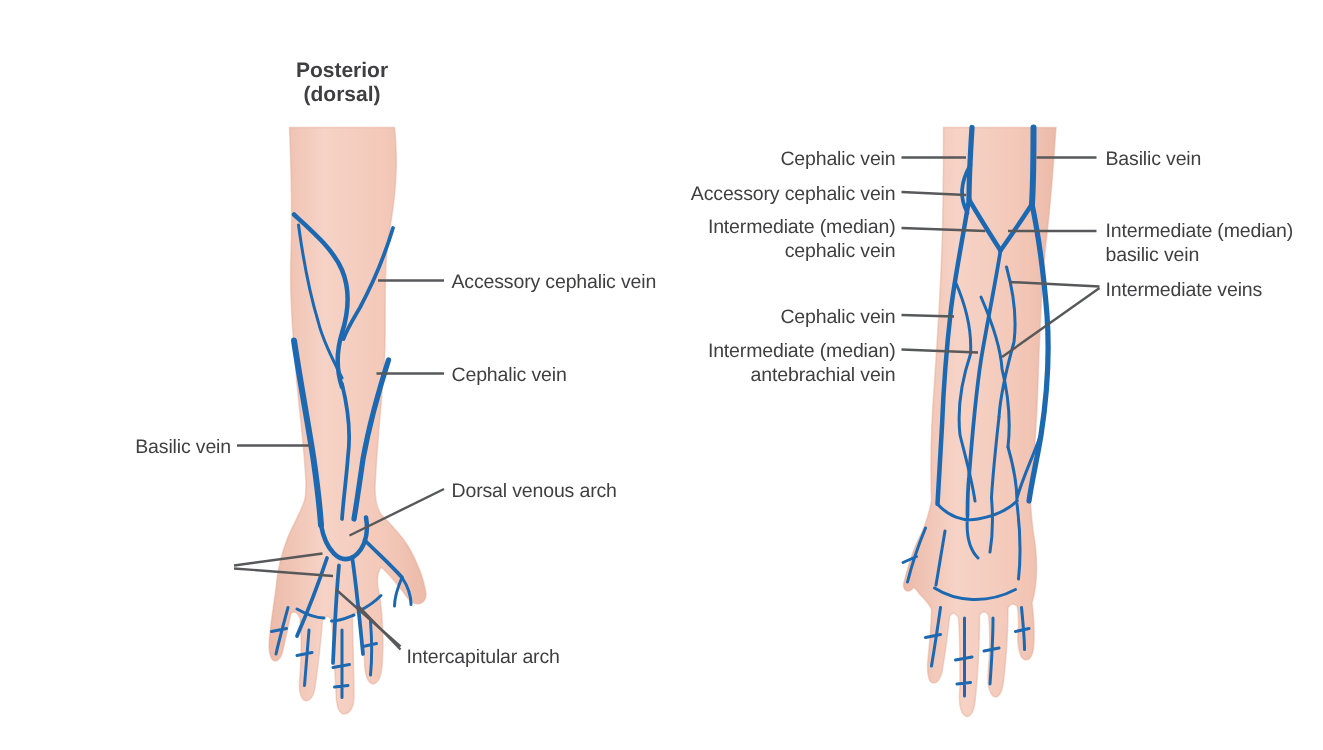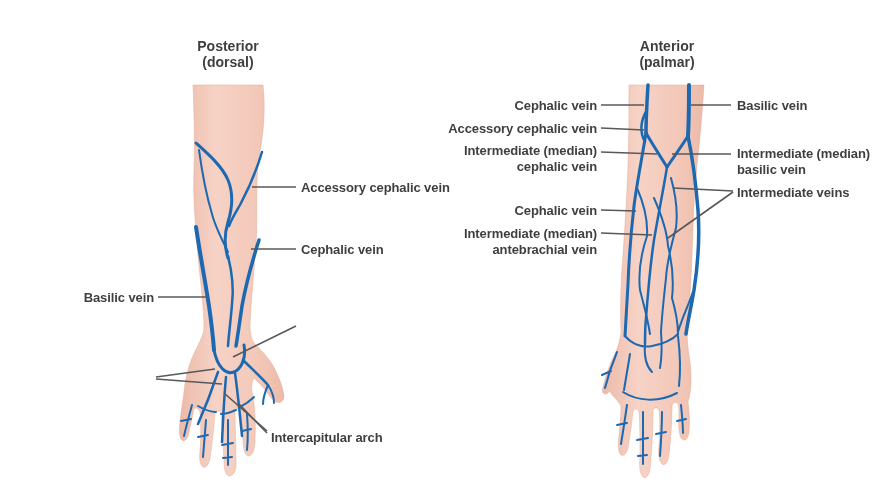--- a/index.html
+++ b/index.html
@@ -9,21 +9,21 @@
   html,body{margin:0;padding:0;}
   body{width:882px;height:500px;background:var(--bg);position:relative;overflow:hidden;
        font-family:"Liberation Sans",sans-serif;}
   #stage{position:absolute;left:0;top:0;width:882px;height:500px;padding-left:40px;}
   svg{position:absolute;left:0;top:0;}
   .skin{fill:url(#skinGrad);stroke:var(--skin-stroke);stroke-width:1;stroke-opacity:.45;}
   .vein{stroke:var(--vein);fill:none;stroke-linecap:round;stroke-linejoin:round;}
   .w40{stroke-width:4}.w35{stroke-width:3.5}.w30{stroke-width:3}
   .w25{stroke-width:2.5}.w20{stroke-width:2}
   .leader{stroke:var(--leader);stroke-width:1.6;fill:none;}
-  .lbl{position:absolute;font-weight:700;font-size:13px;line-height:16px;
+  .lbl{position:absolute;font-weight:400;font-size:13px;line-height:16px;
        color:var(--text);letter-spacing:-0.1px;white-space:pre-line;}
   .lbl.r{text-align:right;}
   .title{position:absolute;font-weight:700;font-size:14px;line-height:16px;
        color:var(--text);text-align:center;white-space:pre-line;}
 </style>
 </head>
 <body>
 
 <div id="stage">
 
@@ -181,24 +181,23 @@
       </g>
     </g>
   </svg>
 
   <div class="title" style="left:166px;top:38px;width:124px;">Posterior
 (dorsal)</div>
 
   <div class="lbl" style="left:301px;top:180px;">Accessory cephalic vein</div>
   <div class="lbl" style="left:301px;top:242px;">Cephalic vein</div>
   <div class="lbl r" style="left:38px;top:290px;width:116px;">Basilic vein</div>
+  <div class="lbl" style="left:301px;top:319px;">Dorsal venous arch</div>
   <div class="lbl" style="left:271px;top:430px;">Intercapitular arch</div>
 
-  <div class="title" style="left:605px;top:38px;width:124px;">Anterior
-(palmar)</div>
 
   <div class="lbl r" style="left:437px;top:98px;width:160px;">Cephalic vein</div>
   <div class="lbl r" style="left:427px;top:121px;width:170px;">Accessory cephalic vein</div>
   <div class="lbl r" style="left:427px;top:143px;width:170px;">Intermediate (median)
 cephalic vein</div>
   <div class="lbl r" style="left:437px;top:203px;width:160px;">Cephalic vein</div>
   <div class="lbl r" style="left:427px;top:226px;width:170px;">Intermediate (median)
 antebrachial vein</div>
   <div class="lbl" style="left:737px;top:98px;">Basilic vein</div>
   <div class="lbl" style="left:737px;top:146px;">Intermediate (median)

